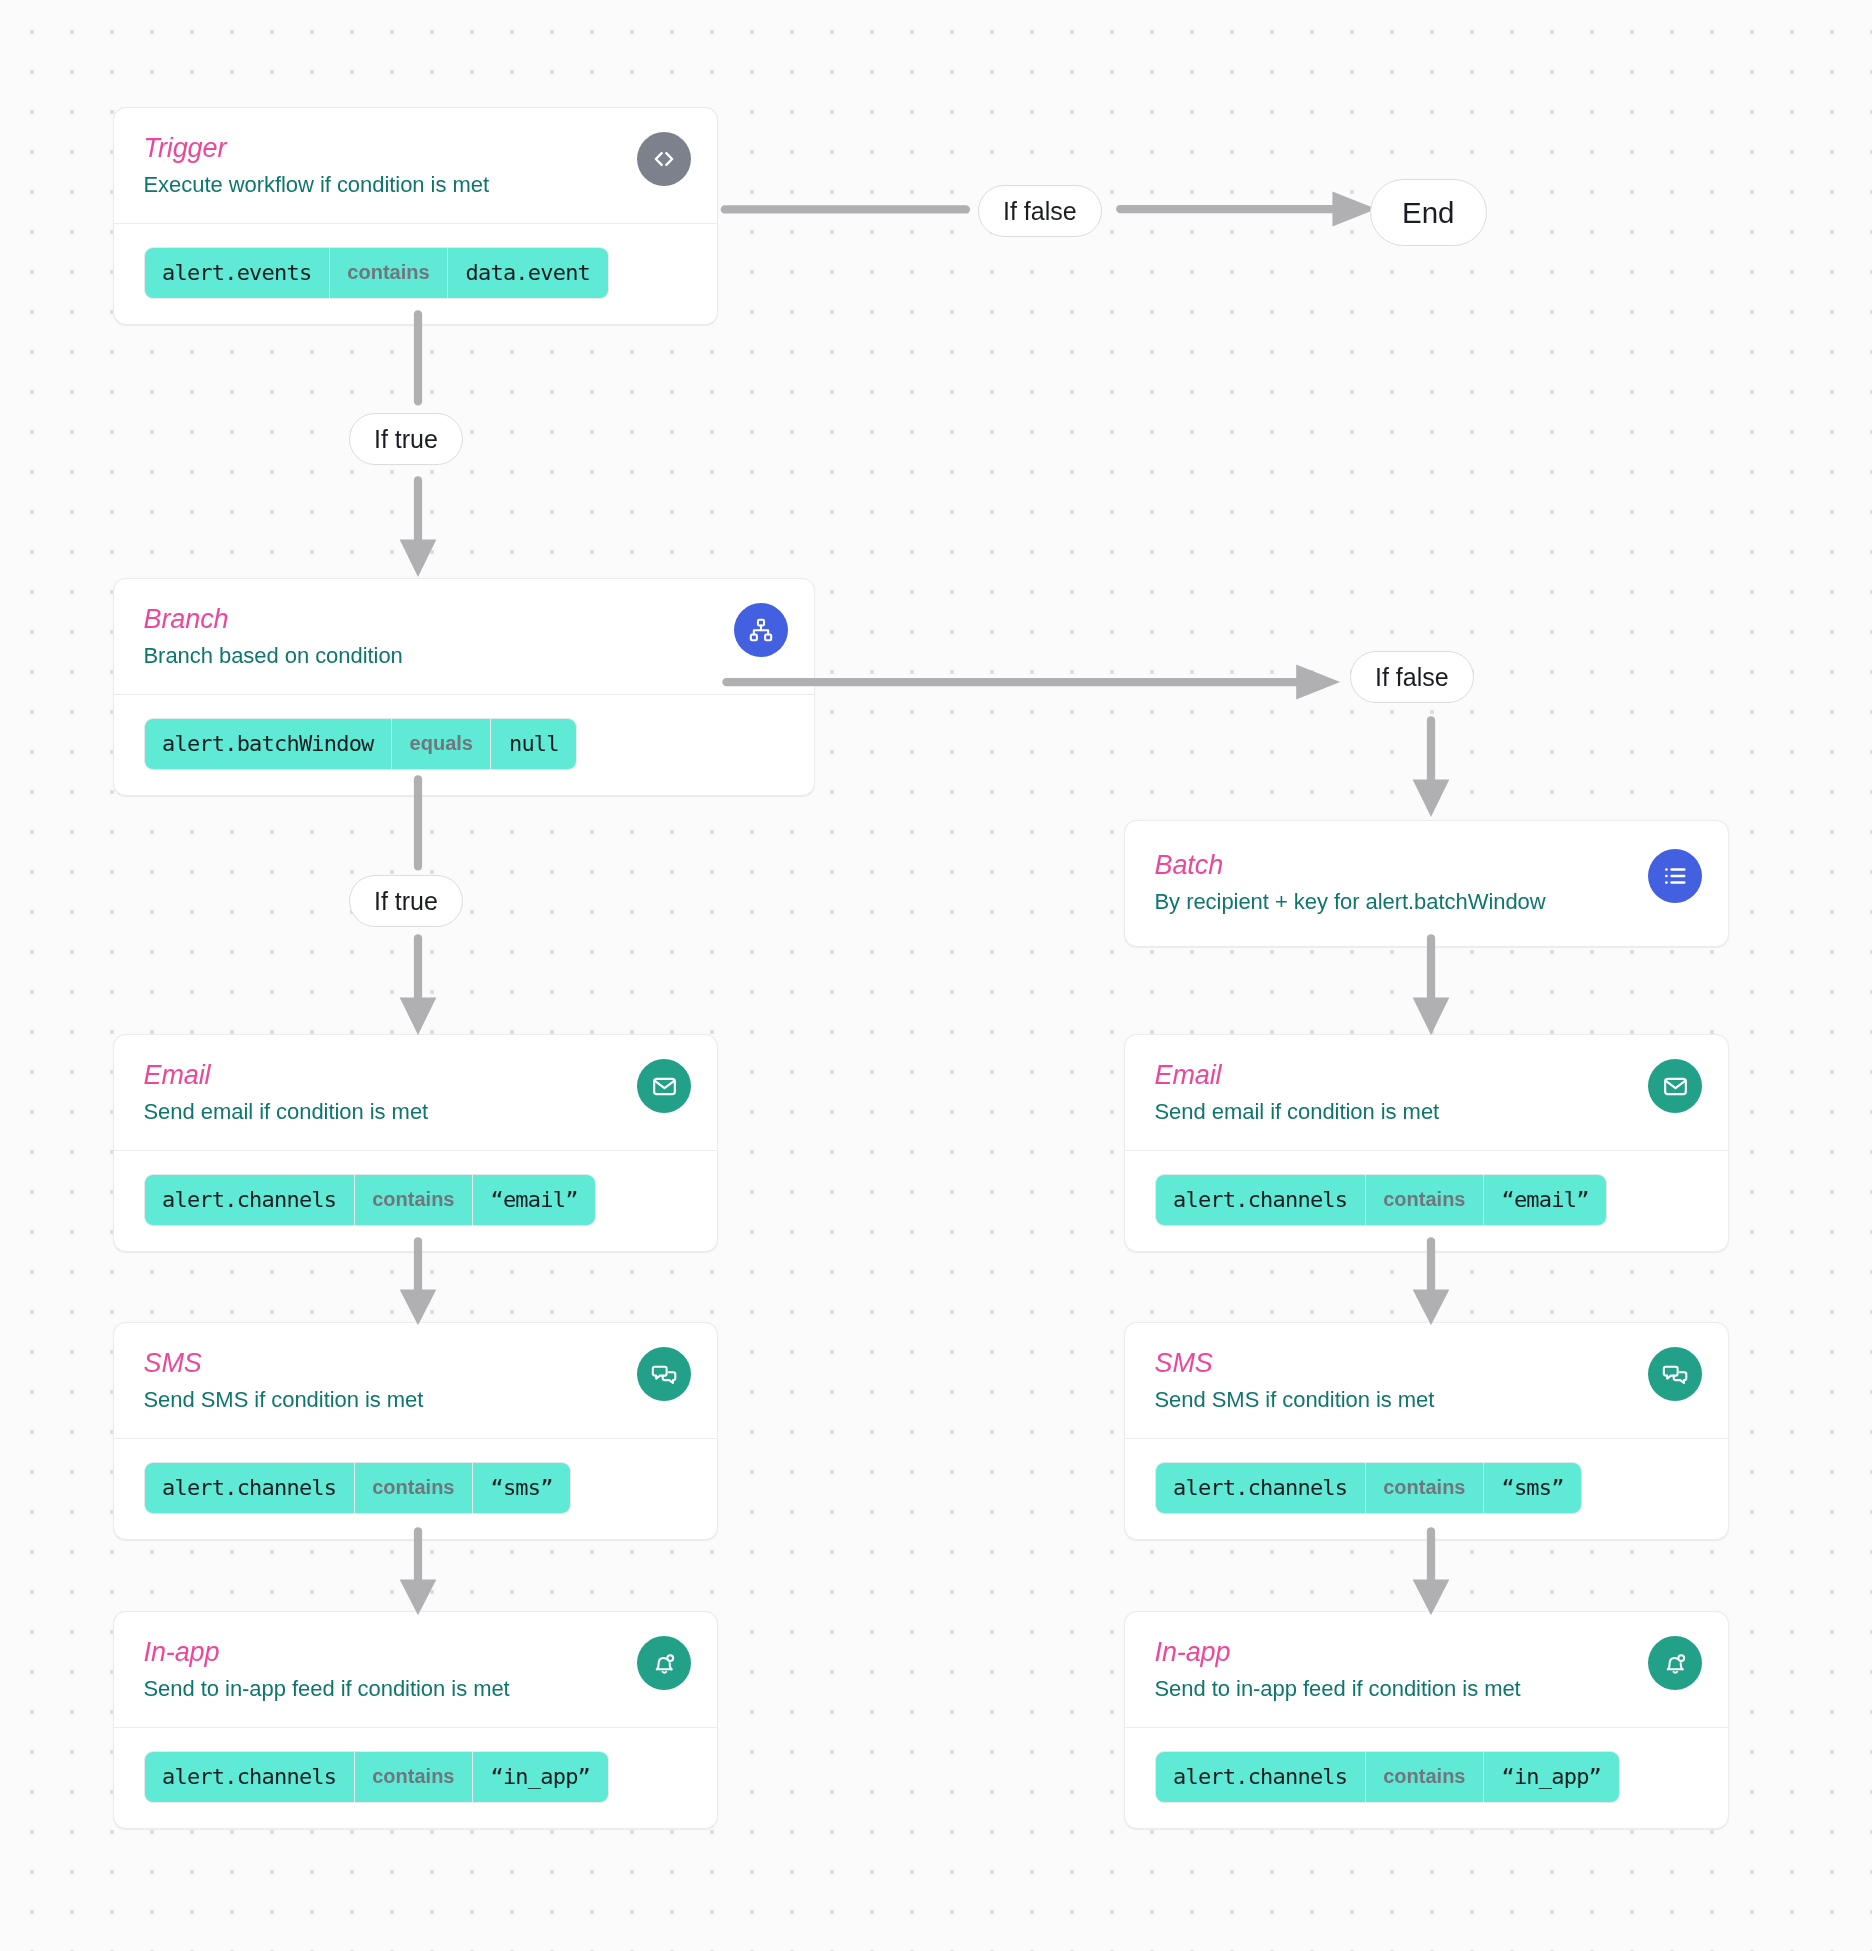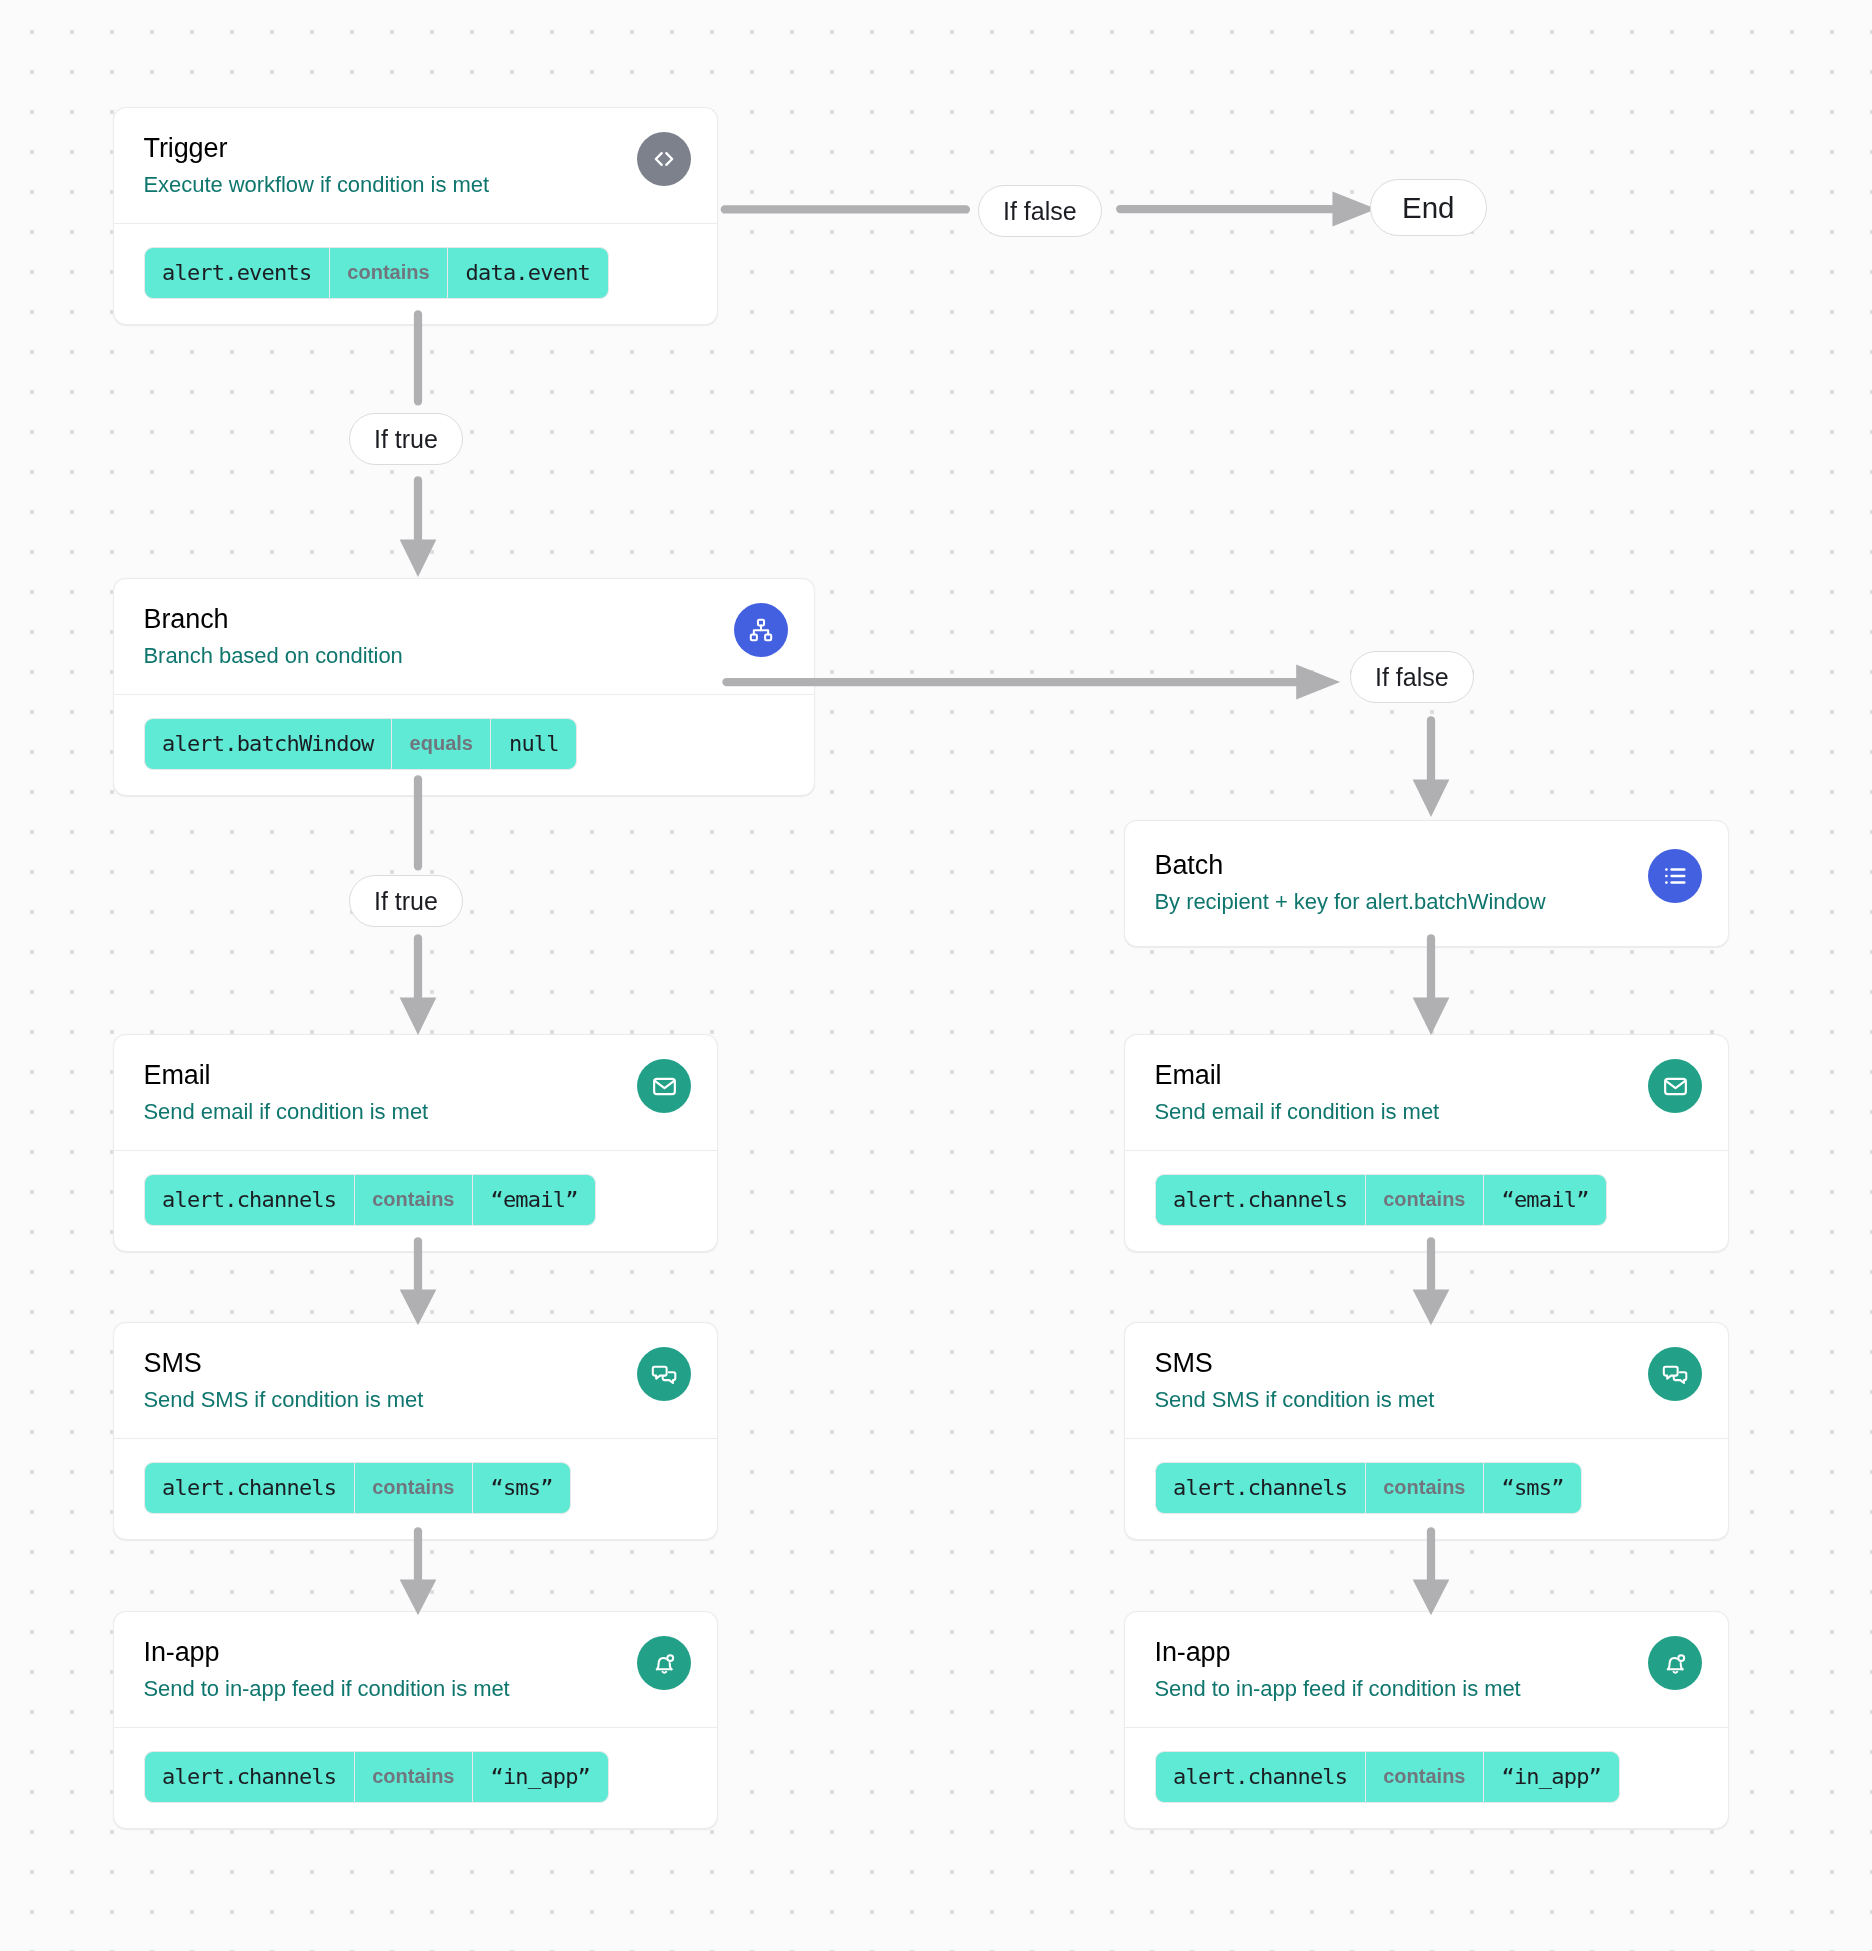--- a/index.html
+++ b/index.html
@@ -33,23 +33,24 @@
   }
   .card-head {
     position: relative;
     padding: 24px 28px 24px 29.5px;
     min-height: 78px;
     box-sizing: border-box;
   }
   .card-title {
     font-size: 27px;
     line-height: 1.22;
-    color: #000000;
+    color: #ec4899;
     font-weight: 400;
     letter-spacing: -0.1px;
+    font-style: italic;
   }
   .card-sub {
     margin-top: 6.5px;
     font-size: 22px;
     line-height: 1.25;
     color: #0f766e;
     font-weight: 400;
     letter-spacing: -0.05px;
   }
   .card-divider {
@@ -118,21 +119,21 @@
     align-items: center;
     justify-content: center;
     background: #ffffff;
     border: 0.9px solid #dcdcdf;
     border-radius: 922px;
     color: #1b1d22;
     box-sizing: border-box;
     z-index: 4;
   }
   .pill-sm { height: 52px; font-size: 25px; padding: 0 24px; }
-  .pill-lg { height: 57px; font-size: 29.5px; padding: 0 31px; }
+  .pill-lg { height: 67px; font-size: 29.5px; padding: 0 31px; }
 
   
   .conn { position: absolute; z-index: 1; }
   .conn svg { display: block; overflow: visible; }
 </style>
 </head>
 <body>
 
 <div id="canvas">
 

